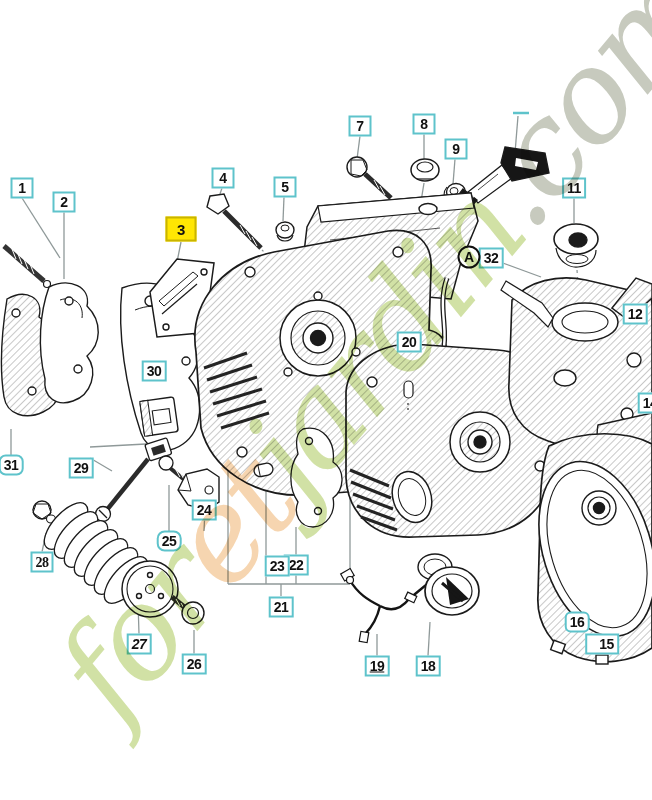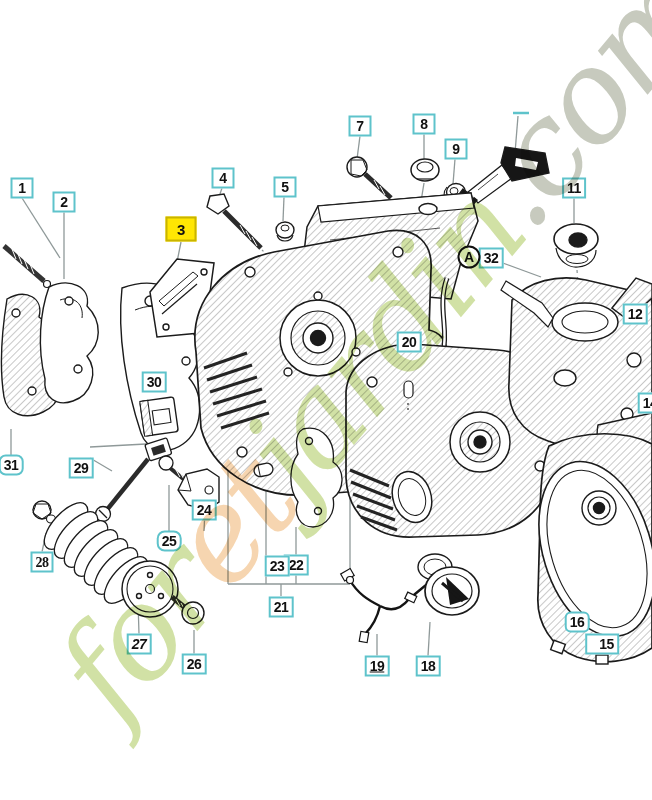--- a/index.html
+++ b/index.html
@@ -401,21 +401,21 @@
       <div class="plabel" style="left: 409px; top: 342px;">20</div>
       <div class="plabel" style="left: 281px; top: 607px;">21</div>
       <div class="plabel" style="left: 296px; top: 565px;">22</div>
       <div class="plabel" style="left: 277px; top: 566px;">23</div>
       <div class="plabel" style="left: 204px; top: 510px;">24</div>
       <div class="plabel" style="left: 169px; top: 541px; border-radius: 8px;">25</div>
       <div class="plabel" style="left: 194px; top: 664px;">26</div>
       <div class="plabel" style="left: 139px; top: 644px; font-style: italic;">27</div>
       <div class="plabel" style="left: 42px; top: 562px; font-family: Liberation Serif, serif;">28</div>
       <div class="plabel" style="left: 81px; top: 468px;">29</div>
-      <div class="plabel" style="left: 154px; top: 382px;">30</div>
+      <div class="plabel" style="left: 154px; top: 371px;">30</div>
       <div class="plabel" style="left: 11px; top: 465px; border-radius: 7px;">31</div>
       <div class="plabel" style="left: 491px; top: 258px;">32</div>
       <div class="amarker" style="left: 469px; top: 257px;">A</div>
     </div>
 
 <svg id="wm-svg" width="652" height="800" viewBox="0 0 652 800">
   <text id="wm-text" x="118" y="726" transform="rotate(-50 118 726)" font-family="'DejaVu Serif', serif" font-style="italic" font-size="128" letter-spacing="-5" opacity="0.8"><tspan fill="#c6da8f">for</tspan><tspan fill="#f4cb9d">et</tspan><tspan fill="#c6da8f">jardin</tspan><tspan fill="#b9bdae">.com</tspan></text>
 </svg>
 
 </div>

